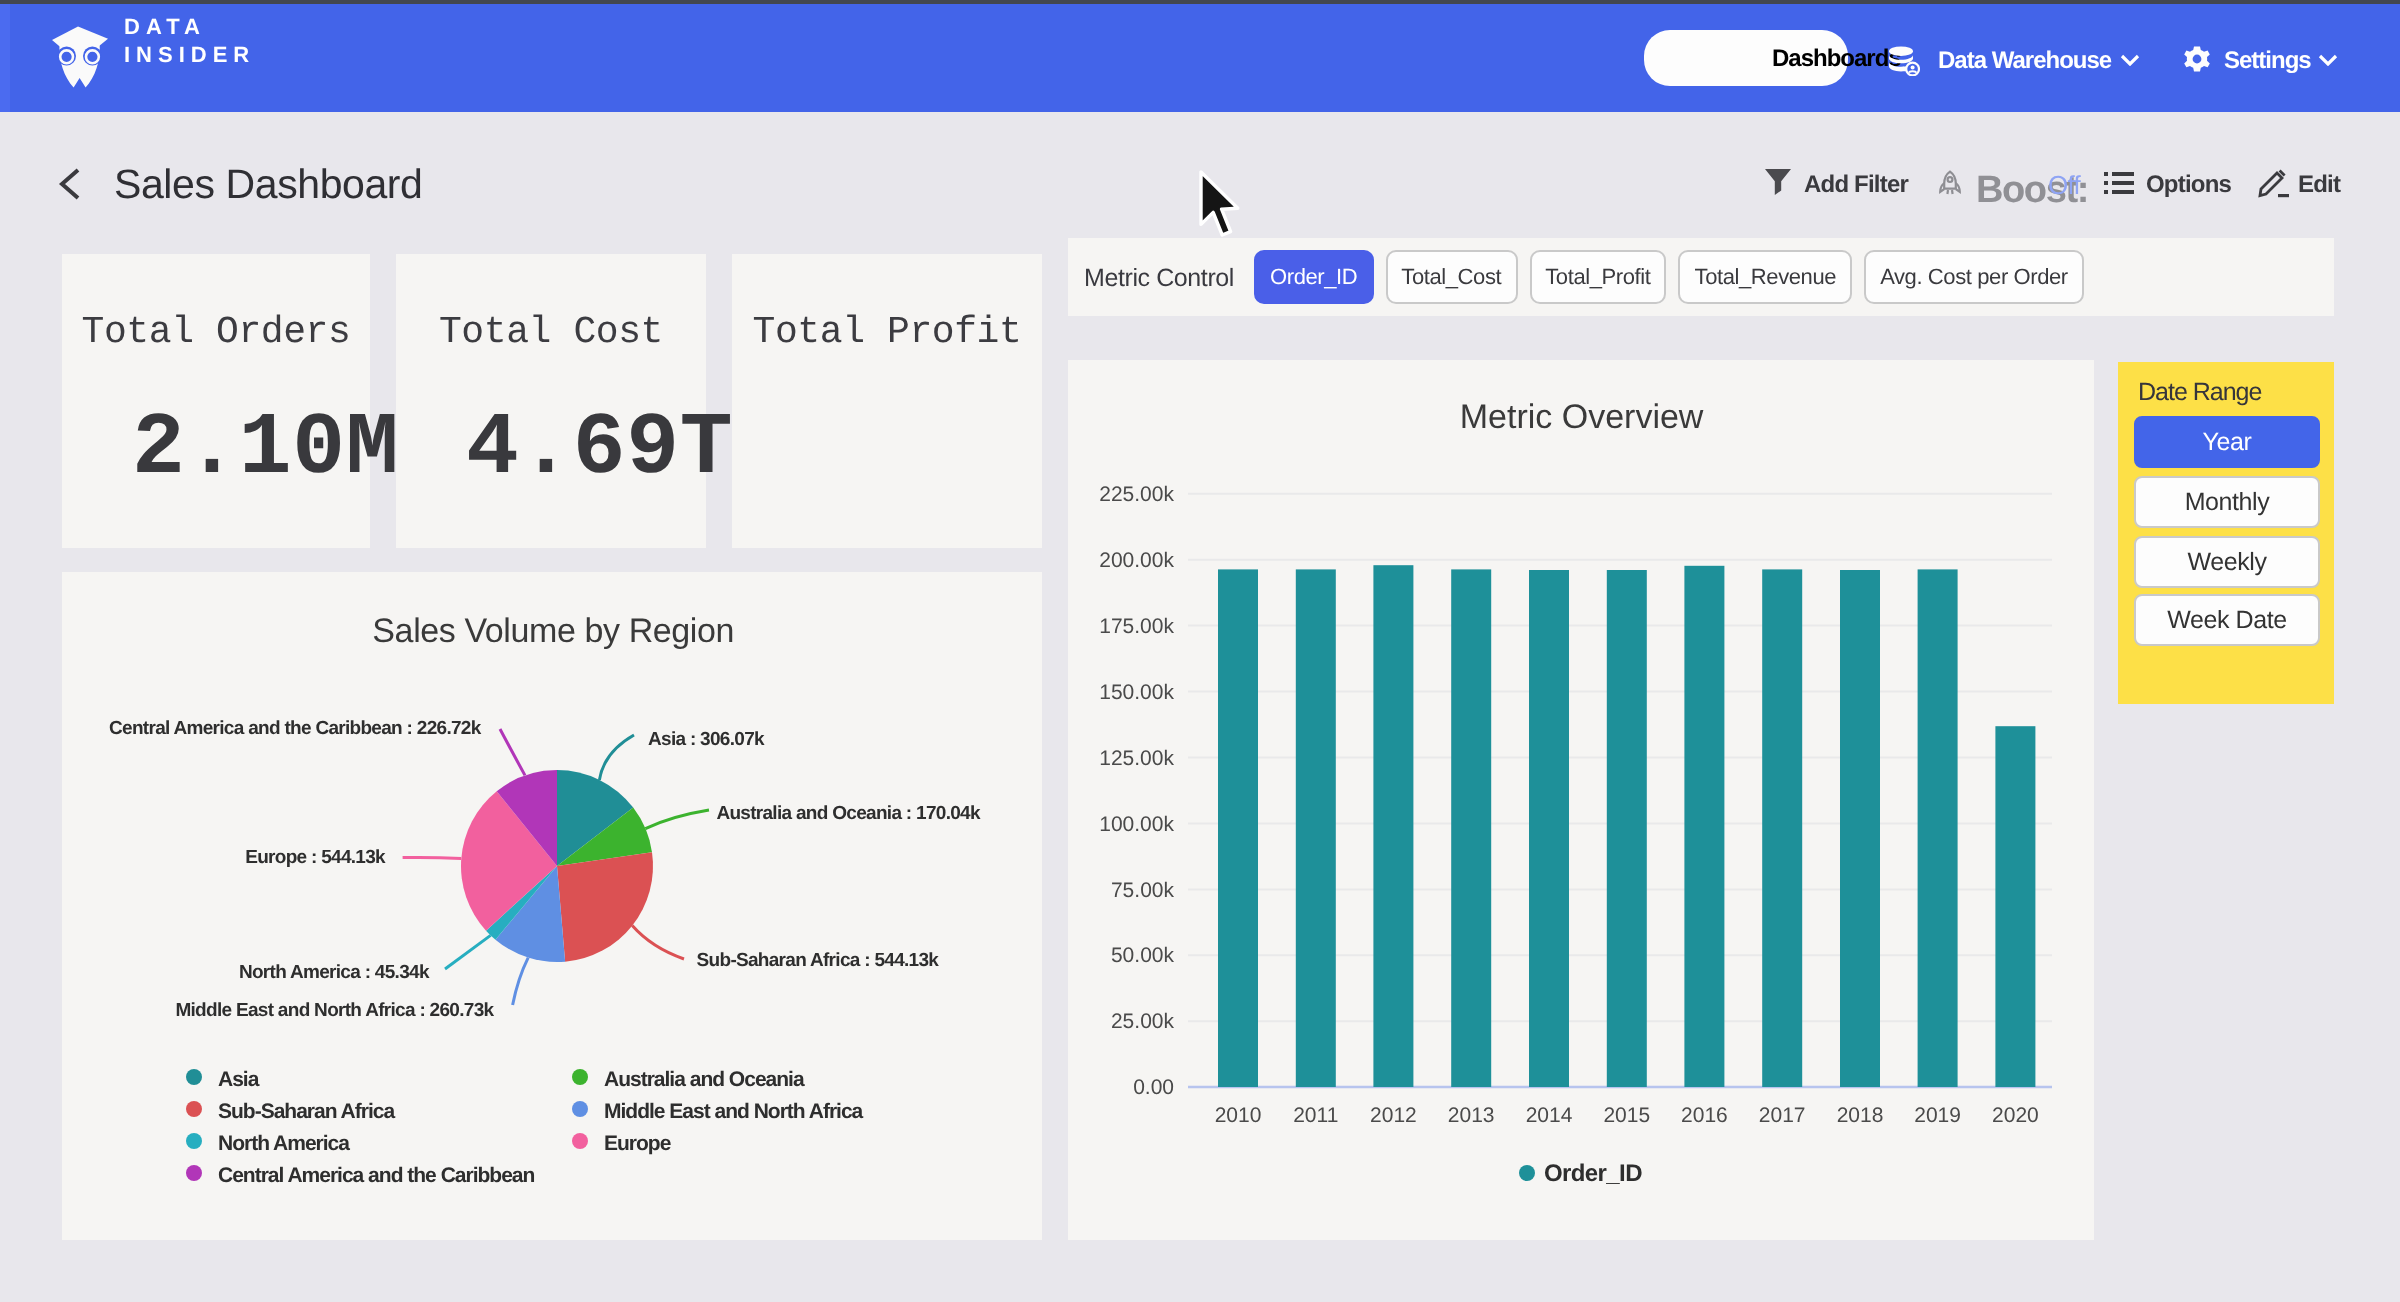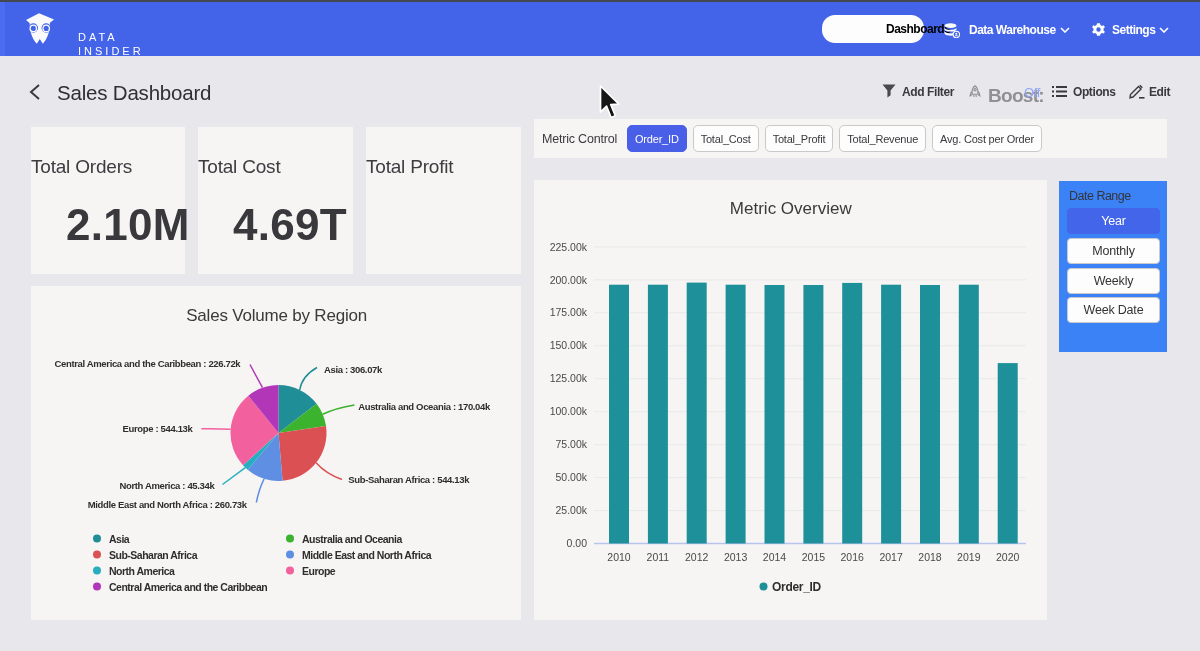--- a/index.html
+++ b/index.html
@@ -2,41 +2,41 @@
 <html><head>
 <meta charset="utf-8">
 <style>
 * { margin:0; padding:0; box-sizing:border-box; }
 html,body { width:1200px; height:651px; }
 body { position:relative; overflow:hidden; background:#E8E7EC;
   font-family:"Liberation Sans", sans-serif; color:#333; }
 .abs { position:absolute; }
 .nav { position:absolute; left:0; top:0; width:1200px; height:56px;
   background:#4364E9; border-top:2px solid #43474F; }
-.brand { position:absolute; left:62px; top:29px; color:#fff;
-  font-size:11px; font-weight:normal; letter-spacing:3px; line-height:13.5px;margin-left:16px; }
+.brand { position:absolute; left:62px; top:6px; color:#fff;
+  font-size:11px; font-weight:bold; letter-spacing:3px; line-height:13.5px; }
 .dashbtn { position:absolute; left:822px; top:13px; width:102px; height:28px;
   background:#FDFDFD; border-radius:13px; color:#000000; font-size:12px; font-weight:bold;
   letter-spacing:-0.5px; display:flex; align-items:center;gap:47px; }
 .navitem { position:absolute; top:0; height:56px; display:flex; align-items:center;
   color:#fff; font-size:12px; font-weight:bold; letter-spacing:-0.5px; }
 .title { position:absolute; left:57px; top:81px; font-size:20.5px; letter-spacing:-0.2px; color:#2F2F34; }
 .tool { position:absolute; top:85px; font-size:12px; font-weight:bold; letter-spacing:-0.4px; color:#3A3A3E; }
 .card { position:absolute; background:#F6F5F3; }
-.kpi { width:154px; height:147px; top:127px; text-align:left; }
+.kpi { width:154px; height:147px; top:127px; text-align:center;font-family:Liberation Mono, monospace; }
 .kpi .lbl { margin-top:30px; font-size:19px; letter-spacing:-0.2px; line-height:1; color:#3C3C41; }
 .kpi .val { position:absolute; left:0; right:0; top:76px; font-size:44px; line-height:44px; font-weight:bold; color:#39393D; letter-spacing:0.3px;margin-left:35px; }
 .mbar { position:absolute; left:534px; top:119px; width:633px; height:39px;
   background:#F6F5F3; display:flex; align-items:center; }
 .mbtn { height:27px; border:1px solid #C9C9C9; border-radius:5px; background:#FDFDFD;
   color:#3A3A3E; font-size:11px; letter-spacing:-0.2px; display:flex; align-items:center; padding:0 7px;
   margin-right:6px; }
 .mbtn.sel { background:#4A5FE8; border-color:#4A5FE8; color:#fff; }
 .dr { position:absolute; left:1059px; top:181px; width:108px; height:171px;
-  background:#3b82f6; }
+  background:#fde047; }
 .drbtn { position:absolute; left:8px; width:93px; height:26px; border:1px solid #C9C9C9;
   border-radius:4px; background:#FDFDFD; color:#333; font-size:12.5px; letter-spacing:-0.2px;
   display:flex; align-items:center; justify-content:center; }
 .drbtn.sel { background:#4365E9; border-color:#4365E9; color:#fff; }
 </style>
 </head>
 <body>
 <div class="nav">
     <div style="position:absolute;left:0;top:0;width:5px;height:54px;background:#4B6BF0"></div>
   <svg class="abs" style="left:26px;top:8px" width="28" height="36" viewBox="0 0 28 36">

